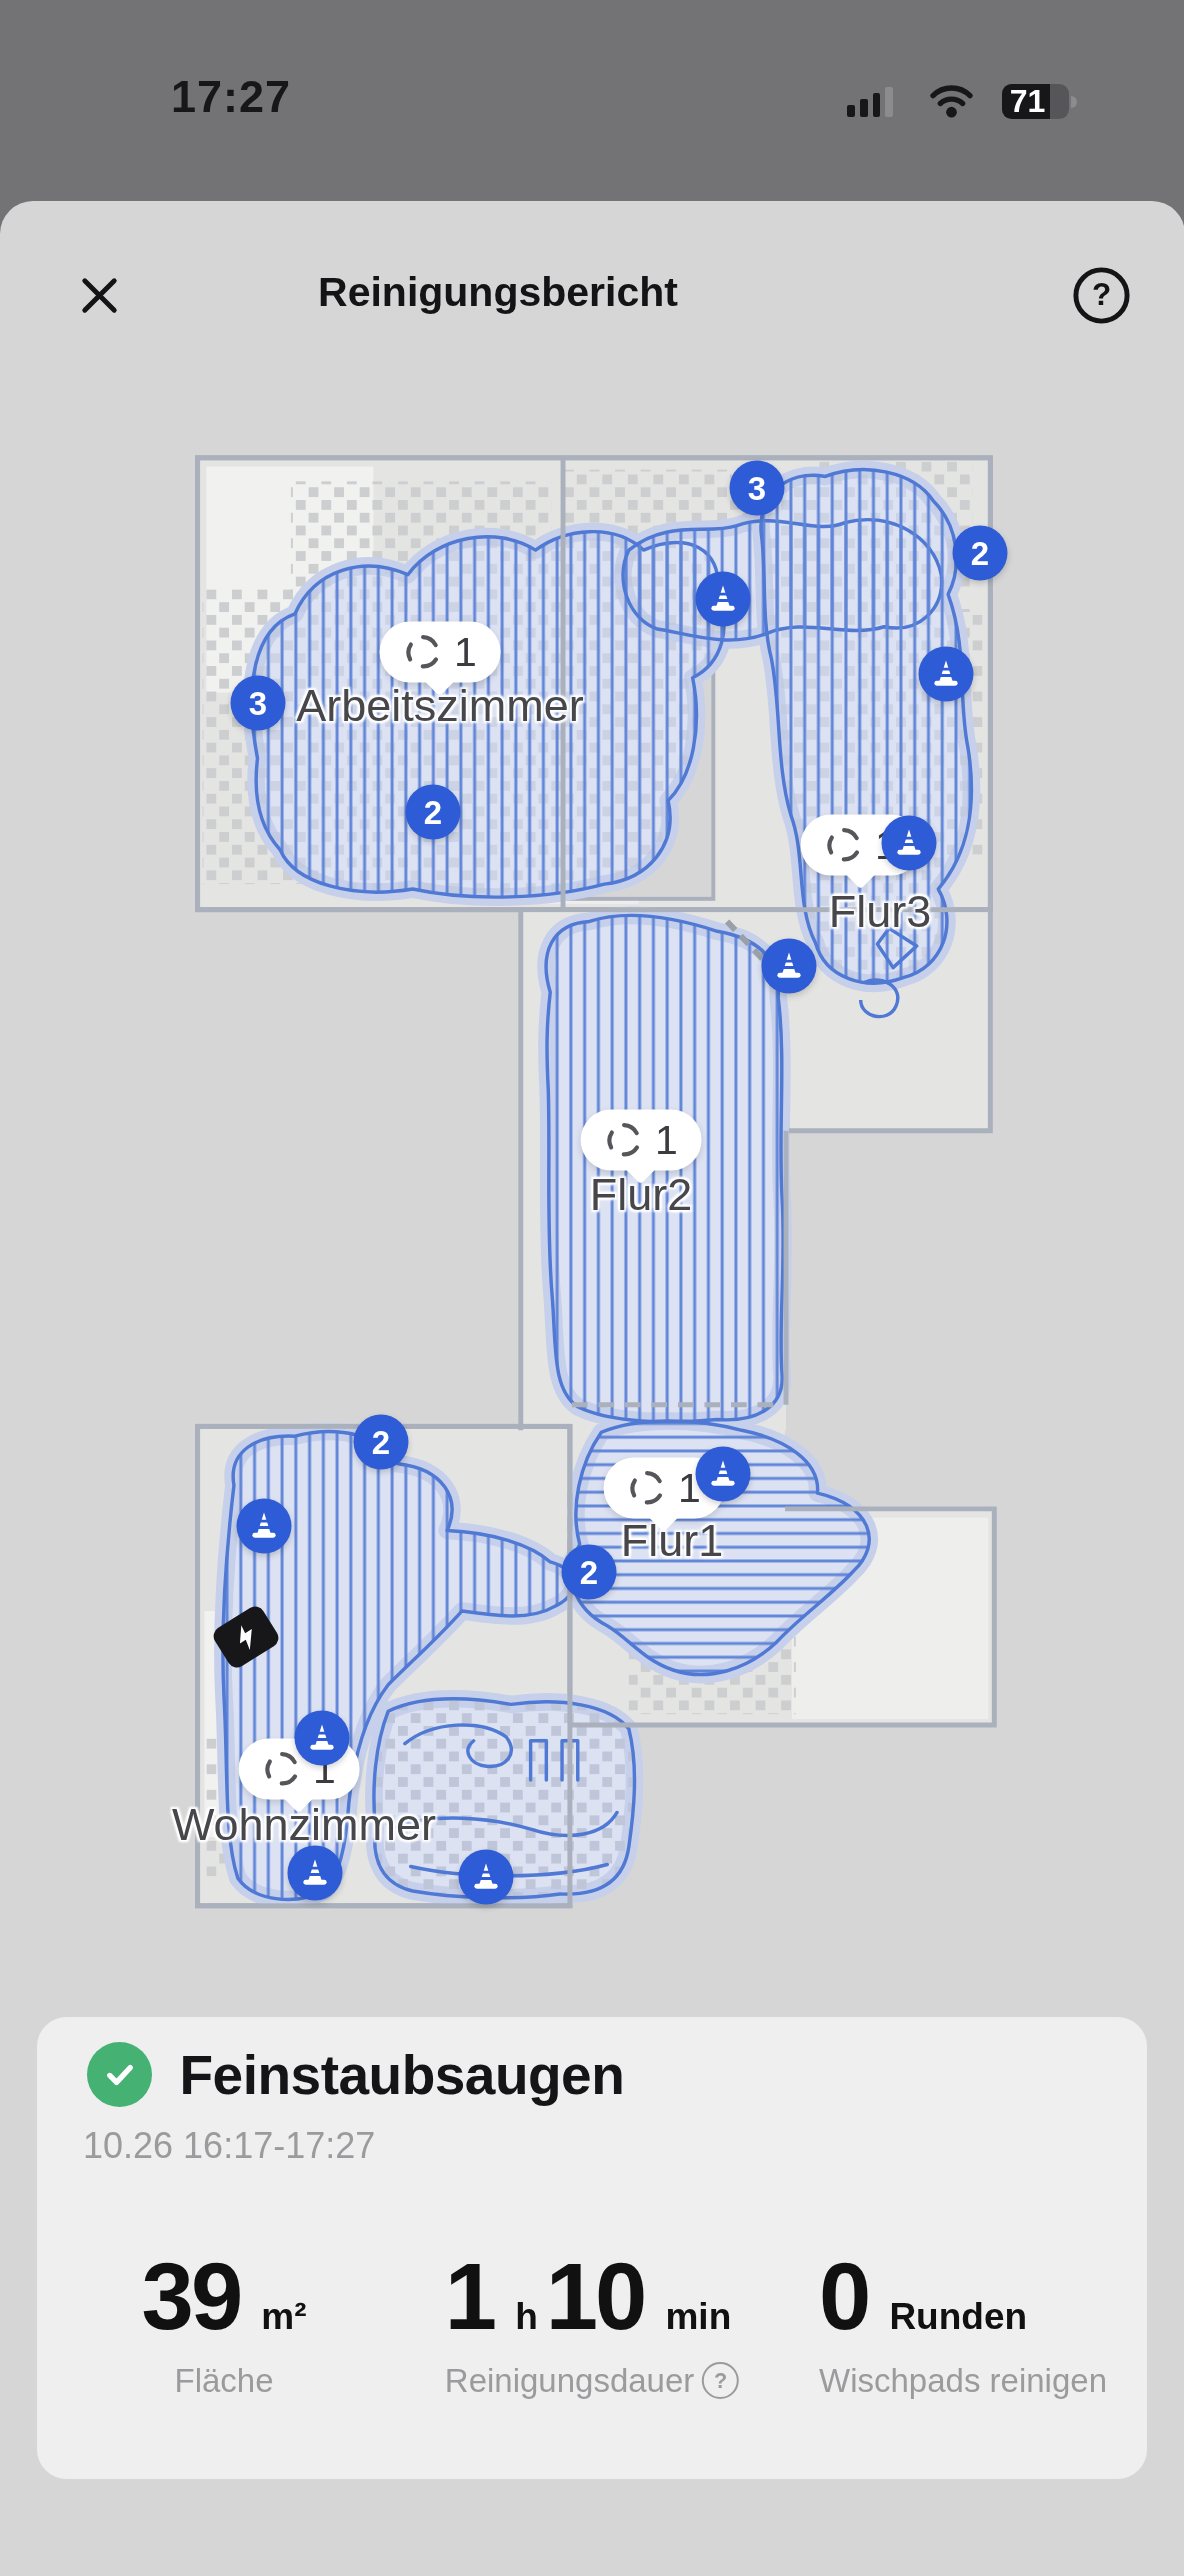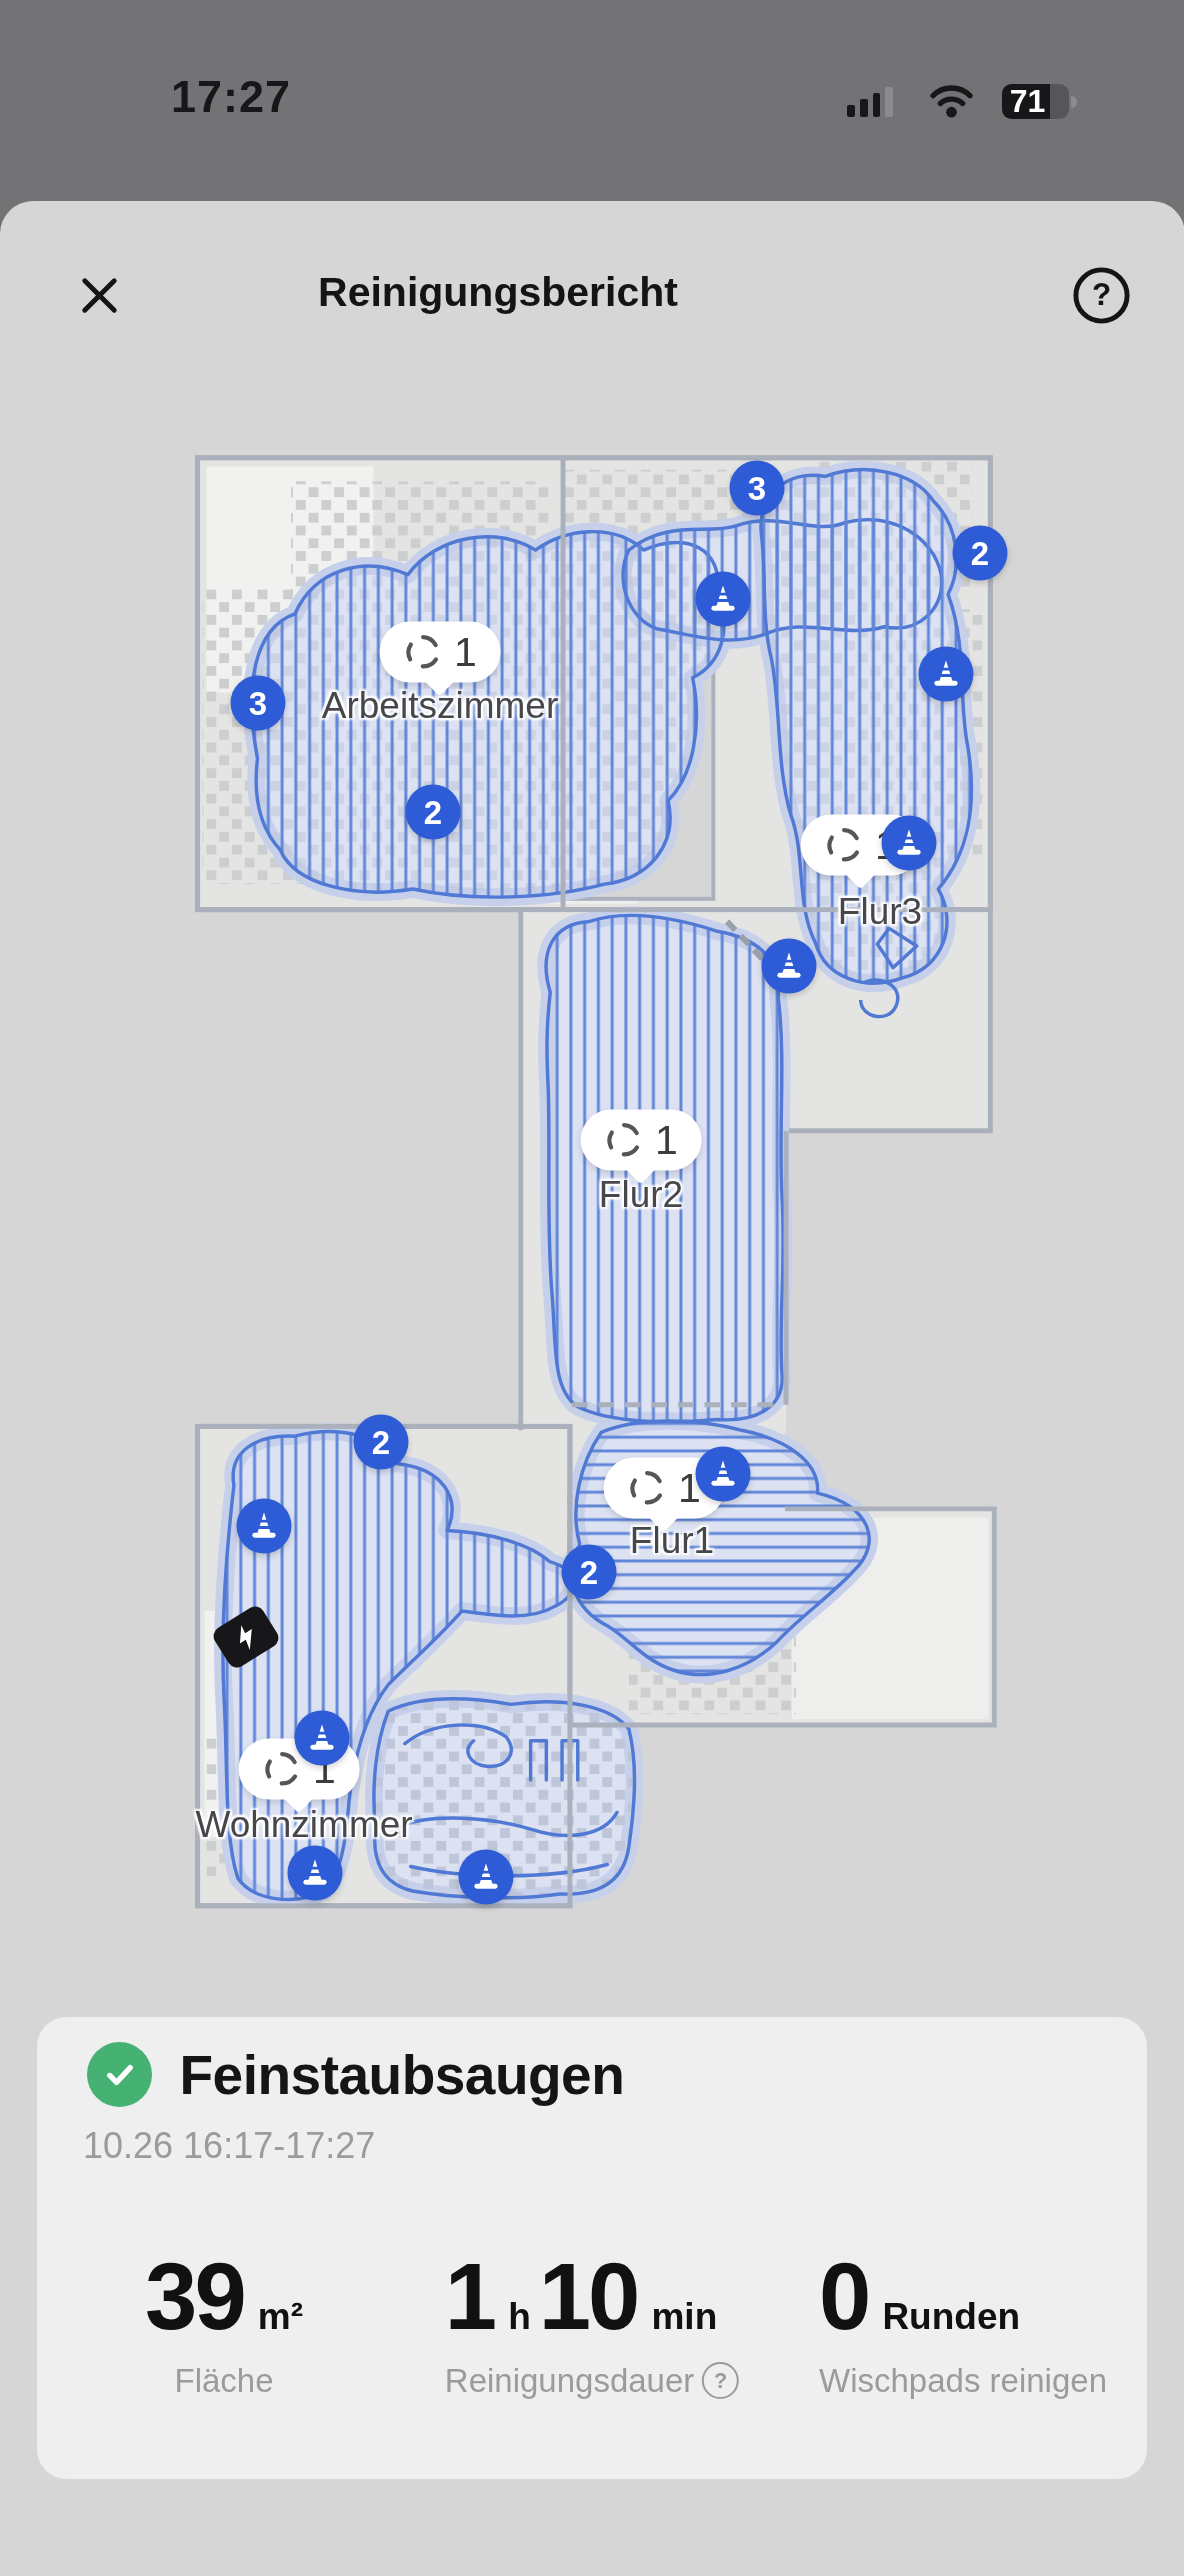--- a/index.html
+++ b/index.html
@@ -29,35 +29,35 @@
   .badge{width:55px;height:55px;border-radius:50%;background:#2e5cd6;color:#fff;font-size:33px;font-weight:600;
          display:flex;align-items:center;justify-content:center;transform:translate(-50%,-50%);
          box-shadow:0 2.9px 5.9px rgba(0,0,0,.18);z-index:6;}
   .cone{width:55px;height:55px;border-radius:50%;background:#2e5cd6;transform:translate(-50%,-50%);
         display:flex;align-items:center;justify-content:center;box-shadow:0 2.9px 5.9px rgba(0,0,0,.18);z-index:7;}
   .pill{transform:translate(-50%,-50%);background:#fff;border-radius:31px;height:61px;padding:0 23.6px;
         display:flex;align-items:center;gap:11.8px;font-size:41px;color:#3c3c40;
         box-shadow:0 2.9px 7.9px rgba(0,0,0,.14);z-index:5;}
   .pill:after{content:"";position:absolute;left:50%;bottom:-8.8px;width:21.6px;height:21.6px;background:#fff;
               transform:translateX(-50%) rotate(45deg);border-radius:3.9px;}
-  .roomlabel{transform:translate(-50%,-50%);font-size:37px;color:#47474b;white-space:nowrap;z-index:4;
+  .roomlabel{transform:translate(-50%,-50%);font-size:45px;color:#47474b;white-space:nowrap;z-index:4;
              text-shadow:-2px -2px 2px #fff,2px -2px 2px #fff,-2px 2px 2px #fff,2px 2px 2px #fff,0 0 4.9px #fff;}
   .charger{left:246px;top:1637px;width:57px;height:45px;background:#17171a;border-radius:9.8px;z-index:5;
            transform:translate(-50%,-50%) rotate(-32deg);display:flex;align-items:center;justify-content:center;}
   
   .card{left:37px;top:2017px;width:1110px;height:462px;background:#efefef;border-radius:29.5px;}
   .card-titlerow{left:87px;top:2042px;display:flex;align-items:flex-end;gap:27.5px;}
   .check{width:65px;height:65px;border-radius:50%;background:#45b274;display:flex;align-items:center;justify-content:center;}
   .card-title{font-size:55px;font-weight:700;color:#151517;letter-spacing:-0.5px;}
   .card-subrow{left:83px;top:2125px;display:flex;align-items:center;gap:27.5px;}
   .card-date{font-size:36px;color:#9b9b9d;}
   .chip{background:#e3e3e4;border-radius:9.8px;padding:10.8px 21.6px;font-size:32px;color:#8d8d90;}
   .stat{top:2250px;transform:translateX(-50%);text-align:center;white-space:nowrap;}
   .stat .num{font-size:94px;font-weight:700;color:#111;letter-spacing:-2.9px;line-height:1;}
-  .stat .unit{font-size:37px;font-weight:700;color:#111;letter-spacing:0;margin-left:14px;}
+  .stat .unit{font-size:37px;font-weight:700;color:#111;letter-spacing:0;margin-left:21px;}
   .stat .lbl{margin-top:17.7px;font-size:33px;color:#9b9b9d;display:flex;align-items:center;justify-content:center;gap:7.9px;}
   .numrow{display:flex;align-items:baseline;justify-content:flex-start;}
   .infoq{width:33px;height:33px;border-radius:50%;border:2.5px solid #9b9b9d;color:#9b9b9d;font-size:21.6px;font-weight:700;
          display:inline-flex;align-items:center;justify-content:center;}
 </style>
 </head>
 <body>
 
 <div class="abs statusbar">
   <div class="abs time">17:27</div>

